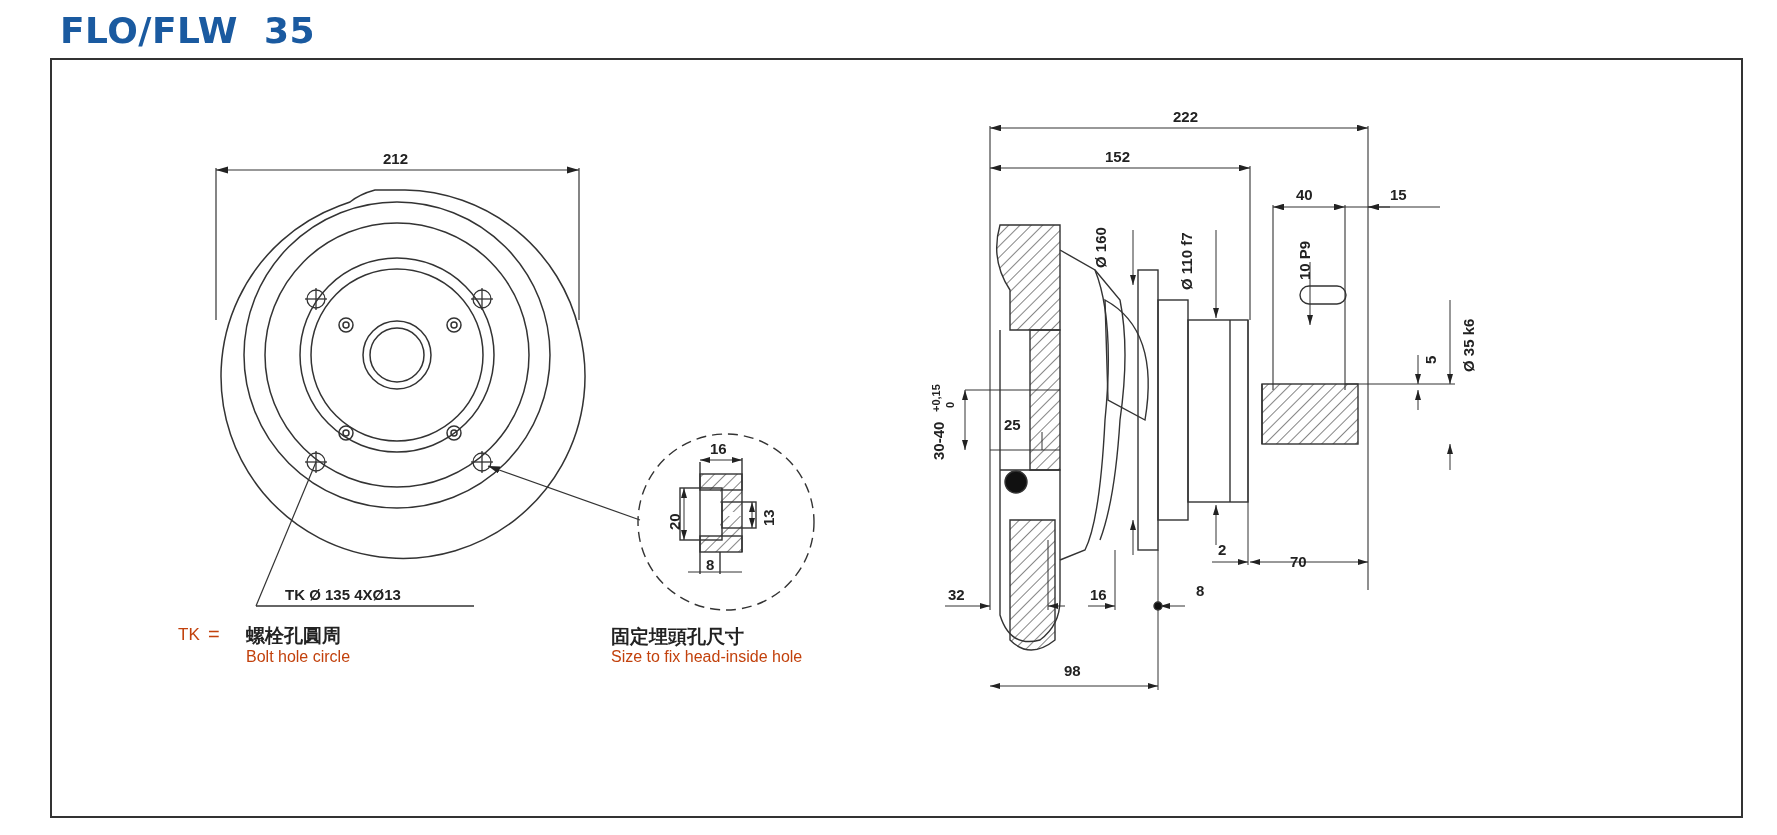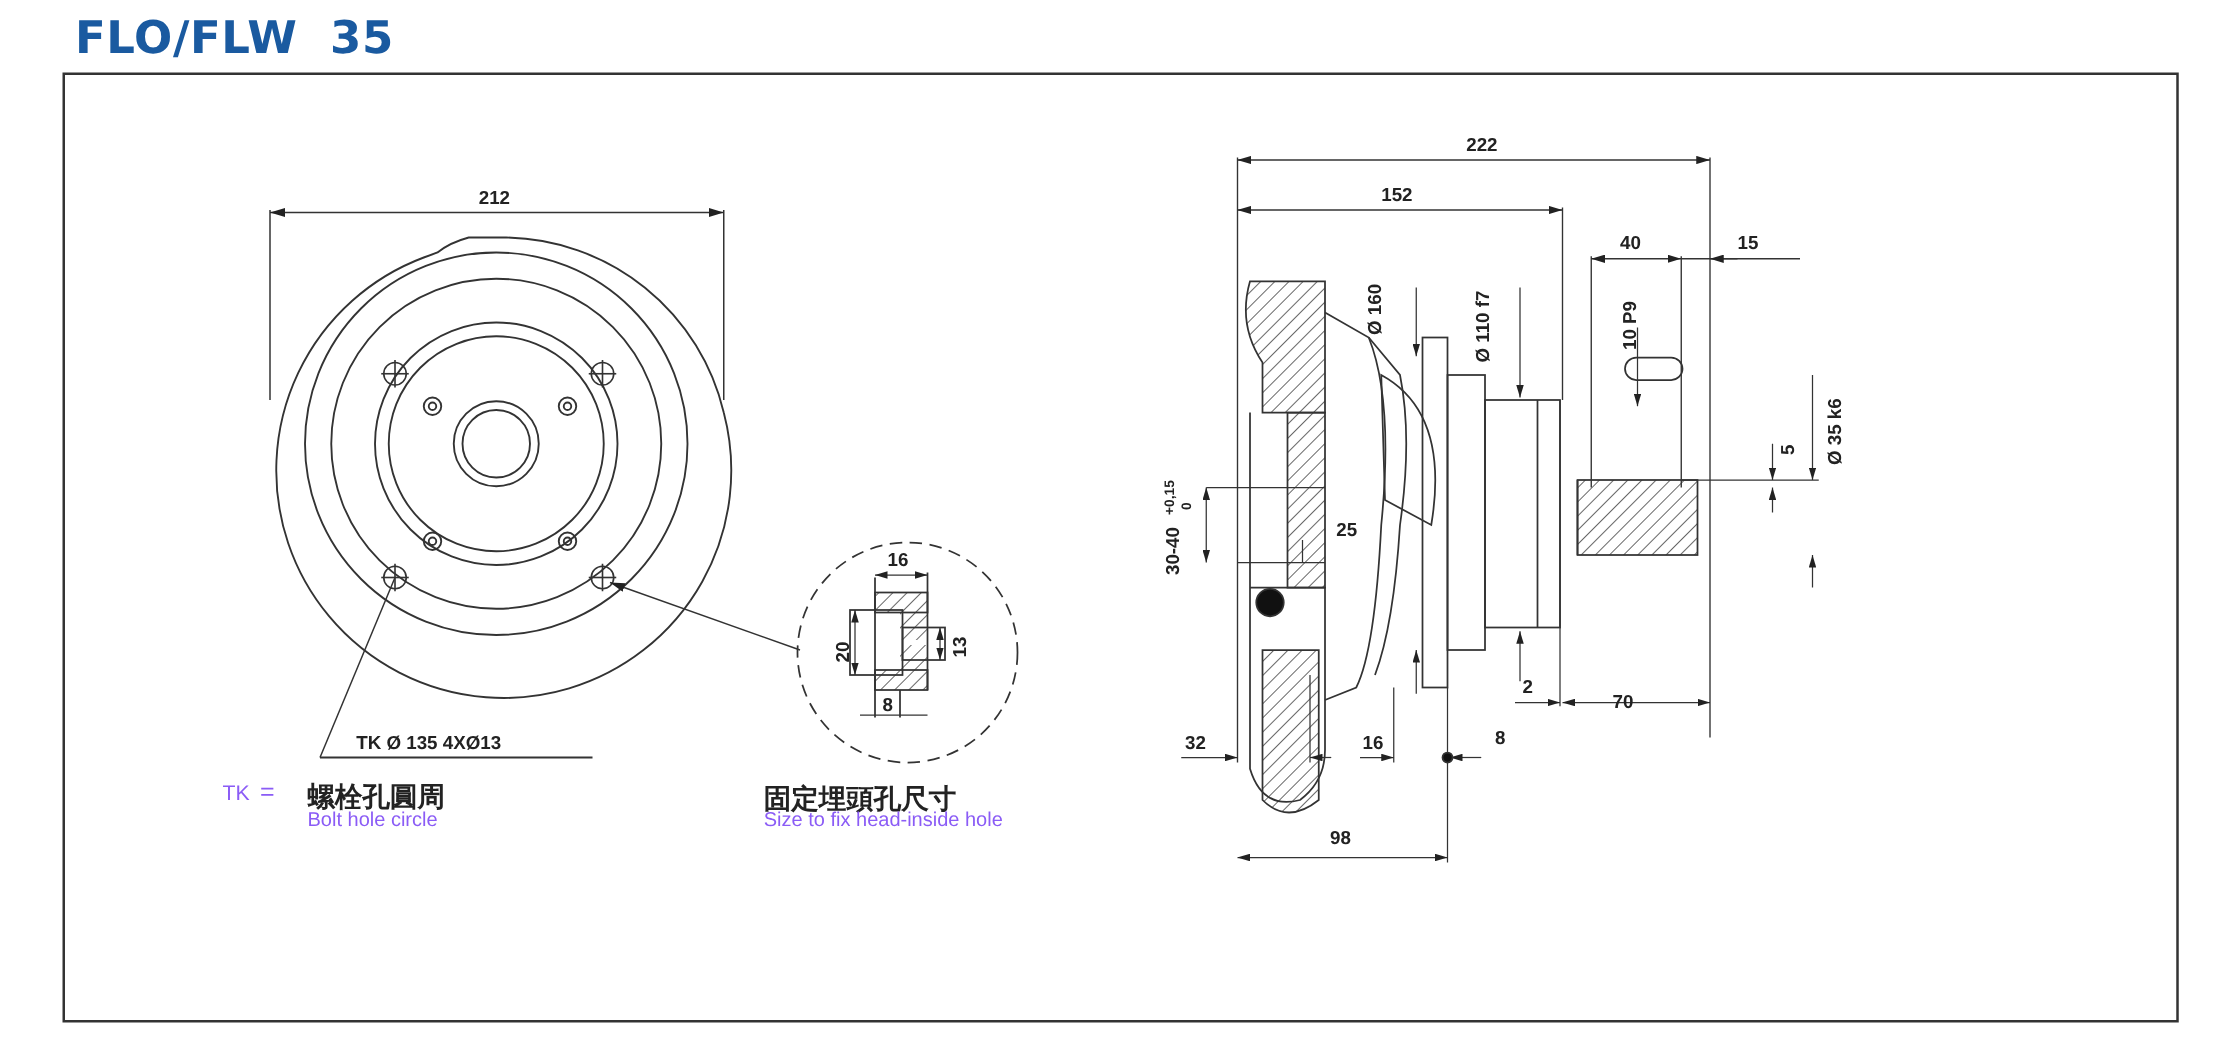--- a/index.html
+++ b/index.html
@@ -4,22 +4,22 @@
 <style>
   html, body { margin: 0; padding: 0; background: #ffffff; }
   body { width: 1777px; height: 835px; position: relative; overflow: hidden;
          font-family: "Liberation Sans", sans-serif; color: #222; }
   .title { position: absolute; left: 60px; top: 10px; font-family: "DejaVu Sans", sans-serif;
            font-weight: bold; font-size: 36px; color: #1a5aa0; letter-spacing: 0.5px; white-space: pre; }
   .frame { position: absolute; left: 50px; top: 58px; width: 1693px; height: 760px;
            border: 2px solid #333; box-sizing: border-box; }
   svg.drawing { position: absolute; left: 0; top: 0; }
   .lbl { position: absolute; font-size: 15px; font-weight: bold; color: #222; white-space: nowrap; }
-  .lbl-plain { position: absolute; font-size: 16px; color: #8b5cf6; white-space: nowrap; }
-  .lbl-cn { position: absolute; font-size: 22px; font-weight: bold; color: #222; white-space: nowrap;
+  .lbl-plain { position: absolute; font-size: 16px; color: #c2410c; white-space: nowrap; }
+  .lbl-cn { position: absolute; font-size: 19px; font-weight: bold; color: #222; white-space: nowrap;
             font-family: Liberation Mono, monospace; }
   .vert { transform-origin: left top; transform: rotate(-90deg); }
 </style>
 </head>
 <body>
 
 <div class="title">FLO/FLW  35</div>
 <div class="frame"></div>
 
 <svg class="drawing" width="1777" height="835">
@@ -177,19 +177,19 @@
 <div class="lbl" style="left:1296px; top:186px;">40</div>
 <div class="lbl" style="left:1390px; top:186px;">15</div>
 <div class="lbl vert" style="left:1296px; top:280px;">10 P9</div>
 <div class="lbl vert" style="left:1092px; top:268px;">Ø 160</div>
 <div class="lbl vert" style="left:1178px; top:290px;">Ø 110 f7</div>
 <div class="lbl vert" style="left:1460px; top:372px;">Ø 35 k6</div>
 <div class="lbl vert" style="left:1422px; top:364px;">5</div>
 <div class="lbl vert" style="left:930px; top:460px;">30-40</div>
 <div class="lbl vert" style="left:930px; top:412px; font-size:11px;">+0,15</div>
 <div class="lbl vert" style="left:944px; top:408px; font-size:11px;">0</div>
-<div class="lbl" style="left:1021px; top:416px;padding-left:48px;">25</div>
+<div class="lbl" style="left:956px; top:416px;padding-left:48px;">25</div>
 <div class="lbl" style="left:948px; top:586px;">32</div>
 <div class="lbl" style="left:1090px; top:586px;">16</div>
 <div class="lbl" style="left:1196px; top:582px;">8</div>
 <div class="lbl" style="left:1218px; top:541px;">2</div>
 <div class="lbl" style="left:1290px; top:553px;">70</div>
 <div class="lbl" style="left:1064px; top:662px;">98</div>
 
 </body></html>

